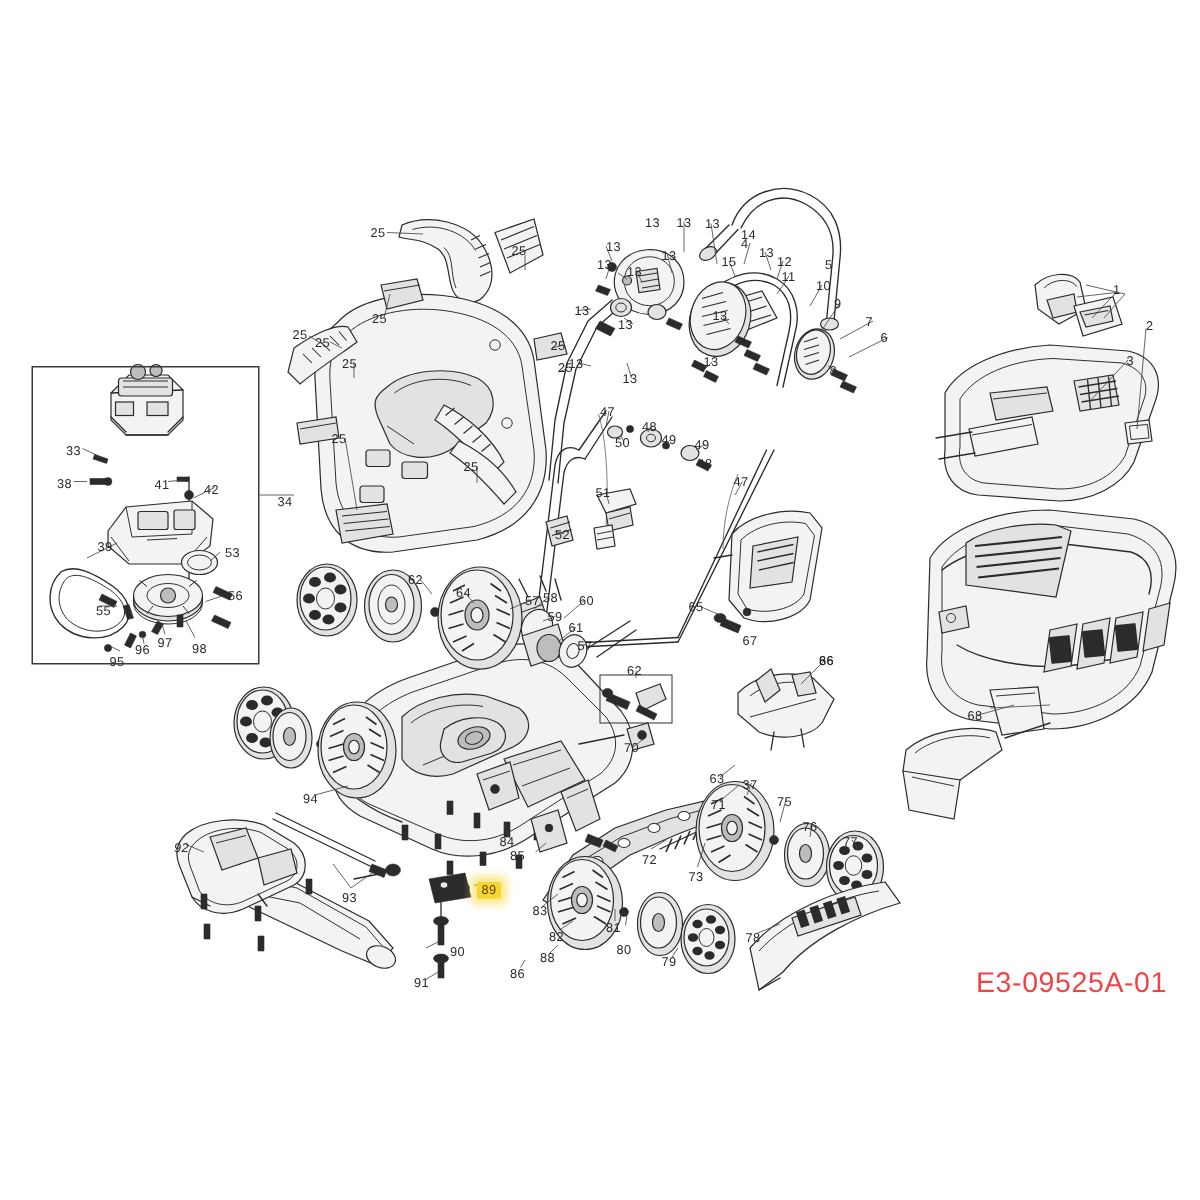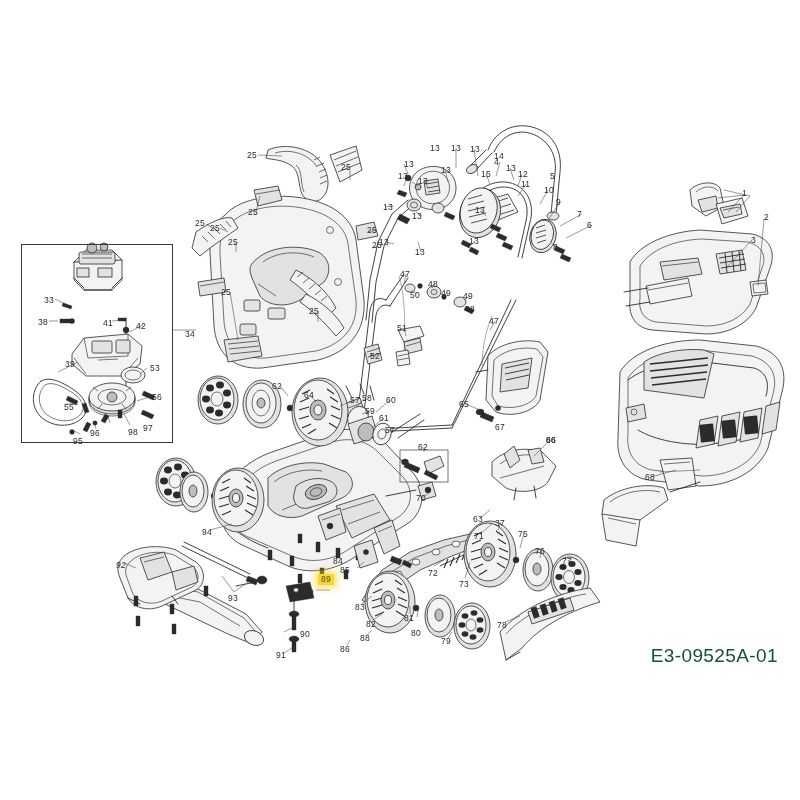--- a/index.html
+++ b/index.html
@@ -28,21 +28,21 @@
     color:#5a4a00;
     padding:1px 3px 1px 3px;
     border-radius:1px;
     box-shadow:0 0 6px 4px rgba(247,213,46,.55);
   }
   #part-number{
     position:absolute;
     right:22px; top:645px;
     font-size:19px;
     letter-spacing:.4px;
-    color:#14532d;
+    color:#ef4444;
     font-family:"Liberation Sans", sans-serif;
   }
   #inset-box{
     position:absolute;
     left:21px; top:244px;
     width:152px; height:199px;
     border:1px solid #3a3a3a;
     background:transparent;
     box-sizing:border-box;
   }
@@ -784,21 +784,21 @@
       <div class="callout" style="left: 44px; top: 296px;">33</div>
       <div class="callout" style="left: 38px; top: 318px;">38</div>
       <div class="callout" style="left: 65px; top: 360px;">39</div>
       <div class="callout" style="left: 103px; top: 319px;">41</div>
       <div class="callout" style="left: 136px; top: 322px;">42</div>
       <div class="callout" style="left: 150px; top: 364px;">53</div>
       <div class="callout" style="left: 64px; top: 403px;">55</div>
       <div class="callout" style="left: 152px; top: 393px;">56</div>
       <div class="callout" style="left: 73px; top: 437px;">95</div>
       <div class="callout" style="left: 90px; top: 429px;">96</div>
-      <div class="callout" style="left: 105px; top: 424px; margin-left: 38px;">97</div>
+      <div class="callout" style="left: 105px; top: 424px;">97</div>
       <div class="callout" style="left: 128px; top: 428px;">98</div>
       <div class="callout" style="left: 400px; top: 270px;">47</div>
       <div class="callout" style="left: 489px; top: 317px;">47</div>
       <div class="callout" style="left: 428px; top: 280px;">48</div>
       <div class="callout" style="left: 465px; top: 305px;">48</div>
       <div class="callout" style="left: 441px; top: 289px;">49</div>
       <div class="callout" style="left: 463px; top: 292px;">49</div>
       <div class="callout" style="left: 410px; top: 291px;">50</div>
       <div class="callout" style="left: 397px; top: 324px;">51</div>
       <div class="callout" style="left: 370px; top: 352px;">52</div>
@@ -825,21 +825,21 @@
       <div class="callout" style="left: 497px; top: 621px;">78</div>
       <div class="callout" style="left: 441px; top: 637px;">79</div>
       <div class="callout" style="left: 411px; top: 629px;">80</div>
       <div class="callout" style="left: 404px; top: 614px;">81</div>
       <div class="callout" style="left: 366px; top: 620px;">82</div>
       <div class="callout" style="left: 355px; top: 603px;">83</div>
       <div class="callout" style="left: 333px; top: 557px;">84</div>
       <div class="callout" style="left: 340px; top: 566px;">85</div>
       <div class="callout" style="left: 340px; top: 645px;">86</div>
       <div class="callout" style="left: 360px; top: 634px;">88</div>
-      <div class="callout hl" style="left: 318px; top: 574px;">89</div>
+      <div class="callout hl" style="left: 318px; top: 588px;">89</div>
       <div class="callout" style="left: 276px; top: 630px; padding-left: 24px;">90</div>
       <div class="callout" style="left: 276px; top: 651px;">91</div>
       <div class="callout" style="left: 116px; top: 561px; font-style: italic;">92</div>
       <div class="callout" style="left: 228px; top: 594px;">93</div>
       <div class="callout" style="left: 202px; top: 528px;">94</div>
       <div class="callout" style="left: 473px; top: 515px;">63</div>
       <div class="callout" style="left: 474px; top: 532px;">71</div>
       <div class="callout" style="left: 546px; top: 436px;">86</div>
     </div>
 

